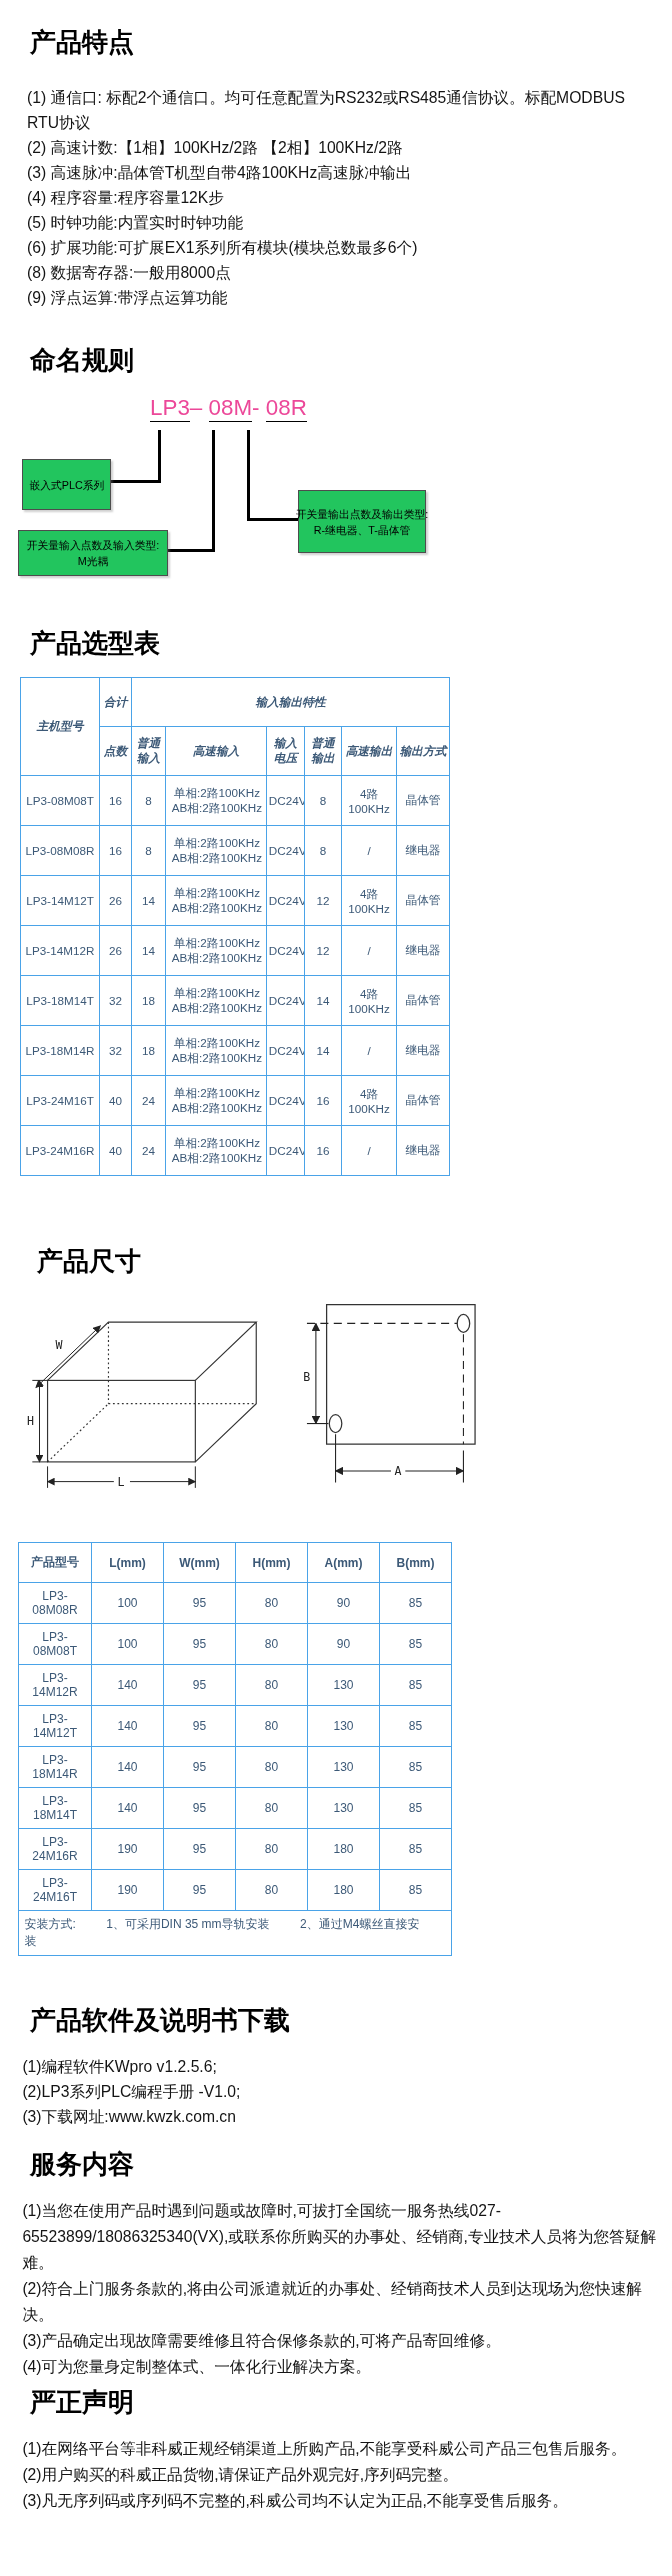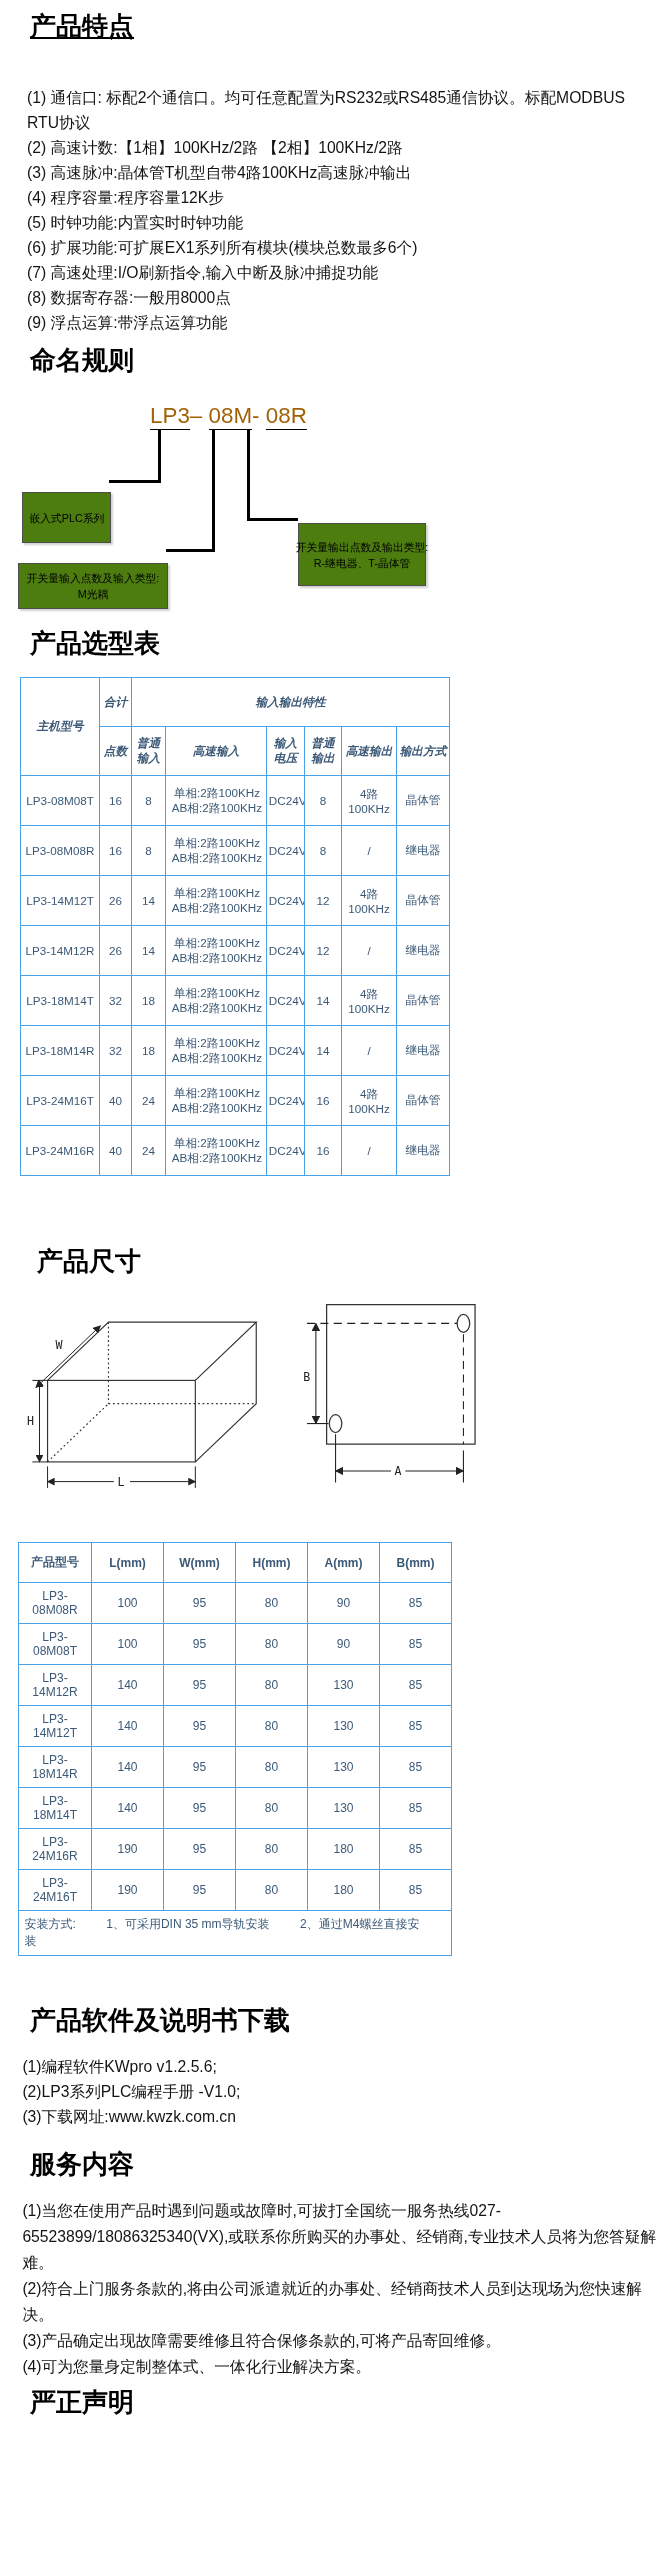--- a/index.html
+++ b/index.html
@@ -3,26 +3,26 @@
 <meta charset="utf-8">
 <style>
   html,body{margin:0;padding:0;background:#fff;}
   .page{position:relative;width:672px;height:2576px;background:#fff;overflow:hidden;
         font-family:"Liberation Sans","DejaVu Sans",sans-serif;color:#111;}
   .h2{position:absolute;font-size:26px;font-weight:bold;color:#000;white-space:nowrap;}
   .txt-list{position:absolute;font-size:15.7px;line-height:25px;color:#141414;}
   .txt-list div{margin:0;}
   
   .diagram{position:absolute;left:0;top:394px;width:672px;height:264px;}
-  .model-code{position:absolute;left:150px;top:9px;font-size:22.4px;color:#a16207;white-space:nowrap;}
+  .model-code{position:absolute;left:150px;top:1px;font-size:22.4px;color:#ec4899;white-space:nowrap;}
   .model-code .u{border-bottom:1.8px solid #000;padding-bottom:0.9px;}
-  .nbox{position:absolute;background:#4d7c0f;border:0.9px solid #4d4d4d;
+  .nbox{position:absolute;background:#22c55e;border:0.9px solid #4d4d4d;
         box-shadow:1.8px 1.8px 1.8px rgba(120,120,120,.35);
         display:flex;flex-direction:column;justify-content:center;align-items:center;
-        font-size:10.8px;color:#000;line-height:16px;white-space:nowrap;text-align:center;margin-top:33px;}
+        font-size:10.8px;color:#000;line-height:16px;white-space:nowrap;text-align:center;}
   .cline{position:absolute;background:#000;}
   
   table{border-collapse:collapse;table-layout:fixed;}
   .sel-table{position:absolute;left:20px;top:677px;width:428px;font-size:11.7px;color:#3c5977;text-align:center;}
   .sel-table th,.sel-table td{border:0.9px solid #4aa3e8;padding:0.9px 1.8px;vertical-align:middle;overflow:hidden;}
   .sel-table th{font-weight:bold;word-break:break-all;font-style:italic;}
   .sel-table tr.hrow{height:49px;}
   .sel-table tr.drow{height:50px;}
   .sel-table td.hs{text-align:center;padding-left:3.6px;}
   .dim-table{position:absolute;left:18px;top:1542px;width:432px;font-size:12px;color:#3c5977;text-align:center;}
@@ -36,29 +36,28 @@
   
   .drawings{position:absolute;left:25px;top:1298px;display:flex;gap:38px;}
   svg{display:block;}
   .dim-label{font-family:"DejaVu Sans Mono",monospace;font-size:13px;fill:#222;}
 </style>
 </head>
 <body>
 
 <div class="page">
 
-  <div class="h2" style="left:30px;top:9px;text-decoration:underline;">产品特点</div>
+  <div class="h2" style="left:30px;top:25px;">产品特点</div>
   <div class="txt-list" style="left:27px;top:85px;width:629px;">
     <div>(1) 通信口:  标配2个通信口。均可任意配置为RS232或RS485通信协议。标配MODBUS RTU协议</div>
     <div>(2) 高速计数:【1相】100KHz/2路 【2相】100KHz/2路</div>
     <div>(3) 高速脉冲:晶体管T机型自带4路100KHz高速脉冲输出</div>
     <div>(4) 程序容量:程序容量12K步</div>
     <div>(5) 时钟功能:内置实时时钟功能</div>
     <div>(6) 扩展功能:可扩展EX1系列所有模块(模块总数最多6个)</div>
-    <div>(7) 高速处理:I/O刷新指令,输入中断及脉冲捕捉功能</div>
     <div>(8) 数据寄存器:一般用8000点</div>
     <div>(9) 浮点运算:带浮点运算功能</div>
   </div>
 
   <div class="h2" style="left:30px;top:343px;">命名规则</div>
   <div class="diagram">
     <div class="model-code">
       <span class="u">LP3</span><span>–</span> <span class="u">08M</span><span>-</span> <span class="u">08R</span>
     </div>
 
@@ -395,15 +394,20 @@
 
   <div class="h2" style="left:30px;top:2147px;">服务内容</div>
   <div class="txt-list" style="left:22.4px;top:2198px;width:642px;line-height:26px;">
     <div>(1)当您在使用产品时遇到问题或故障时,可拔打全国统一服务热线027-65523899/18086325340(VX),或联系你所购买的办事处、经销商,专业技术人员将为您答疑解难。</div>
     <div>(2)符合上门服务条款的,将由公司派遣就近的办事处、经销商技术人员到达现场为您快速解决。</div>
     <div>(3)产品确定出现故障需要维修且符合保修条款的,可将产品寄回维修。</div>
     <div>(4)可为您量身定制整体式、一体化行业解决方案。</div>
   </div>
 
   <div class="h2" style="left:30px;top:2385px;">严正声明</div>
+  <div class="txt-list" style="left:22.4px;top:2436px;width:642px;line-height:26px;">
+    <div>(1)在网络平台等非科威正规经销渠道上所购产品,不能享受科威公司产品三包售后服务。</div>
+    <div>(2)用户购买的科威正品货物,请保证产品外观完好,序列码完整。</div>
+    <div>(3)凡无序列码或序列码不完整的,科威公司均不认定为正品,不能享受售后服务。</div>
+  </div>
 
 </div>
 
 
 </body></html>

